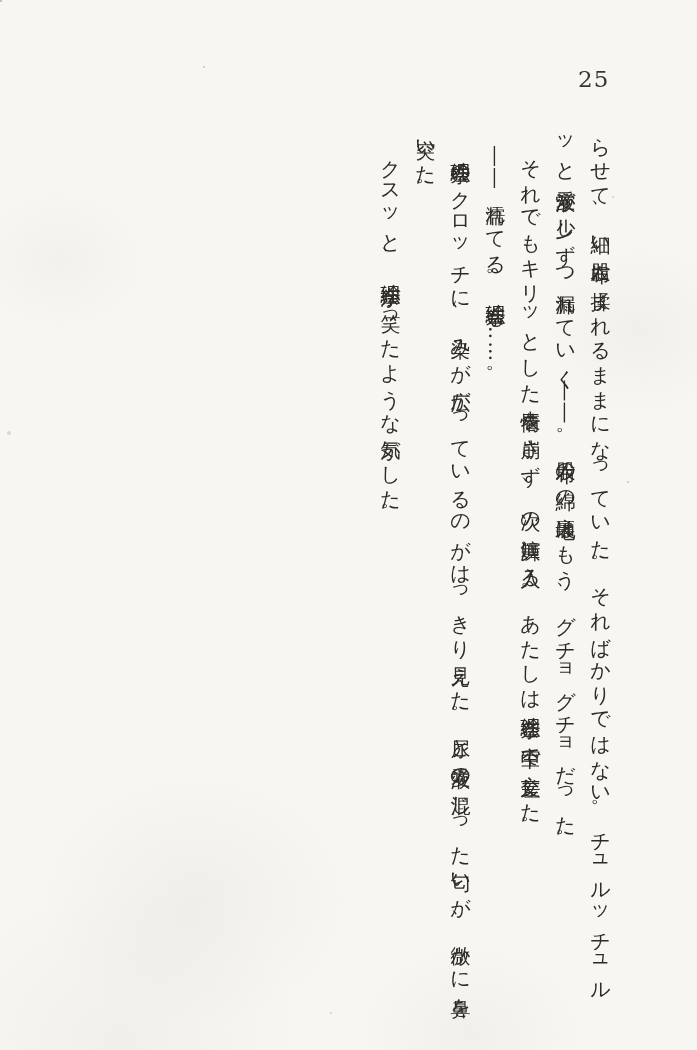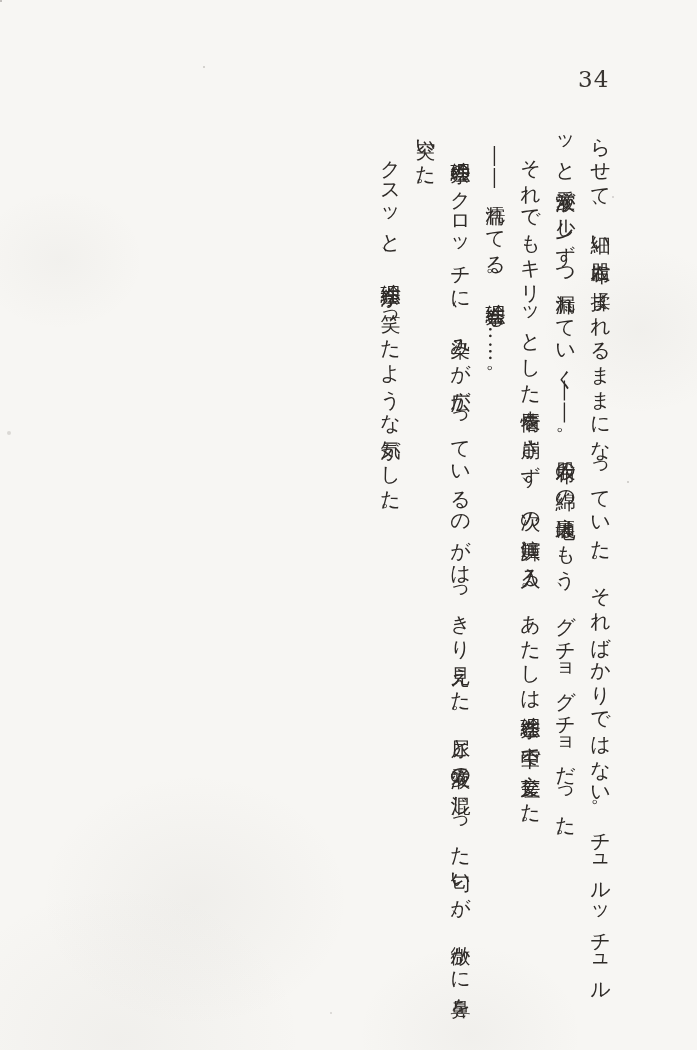--- a/index.html
+++ b/index.html
@@ -72,21 +72,21 @@
   .body-text p.para.indent {
     text-indent: 22px;
   }
 </style>
 </head>
 <body style="background: rgb(247, 246, 243);">
 
 <div class="scan-page">
   <div class="noise"></div>
   <div class="specks"></div>
-  <div class="page-number">34</div>
+  <div class="page-number">25</div>
   <div class="body-text" style="color: rgb(46, 42, 39);">
       <p class="para">らせて、細い股布に揉まれるままになっていた。そればかりではない。チュルッチュルッと愛液が少しずつ漏れていく――。股布の綿の裏地はもう、グチョグチョだった。</p>
       <p class="para indent">それでもキリッとした表情を崩さず、次の演舞に入る。あたしは絵理奈と空中で交差した。</p>
       <p class="para indent">――濡れてる。絵理奈も……。</p>
       <p class="para indent">絵理奈のクロッチに、染みが広がっているのがはっきり見えた。尿と愛液の混じった匂いが、微かに鼻を突いた。</p>
       <p class="para indent">クスッと、絵理奈が笑ったような気がした。</p>
     </div>
 </div>
 
 </body></html>

